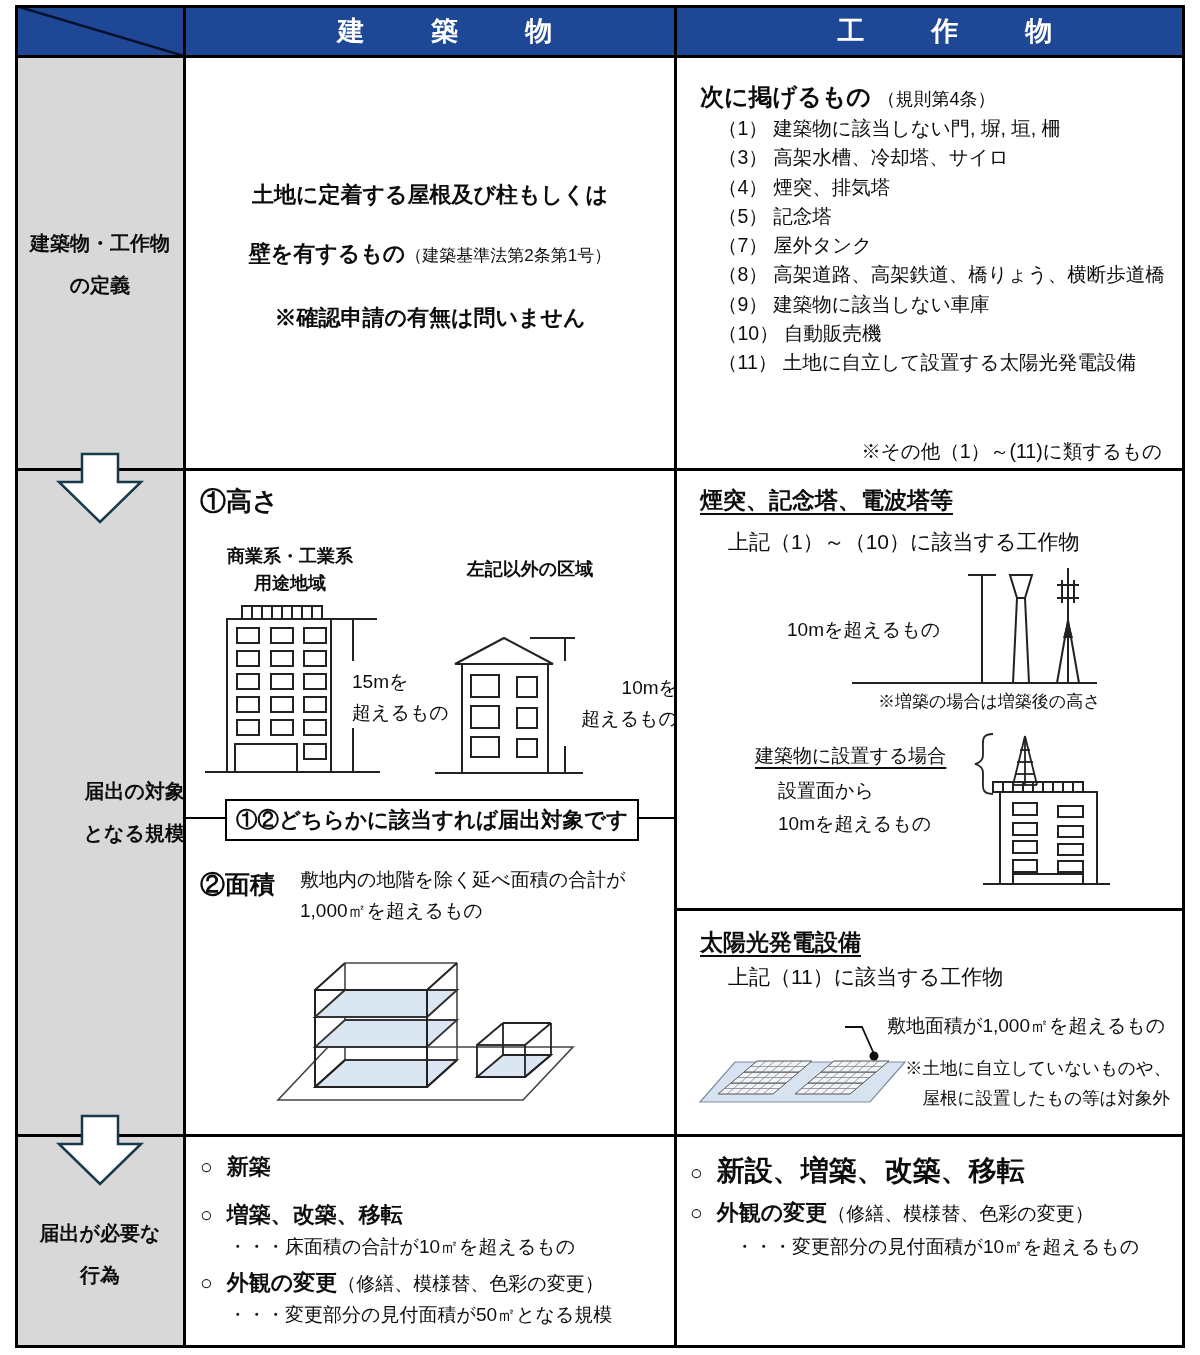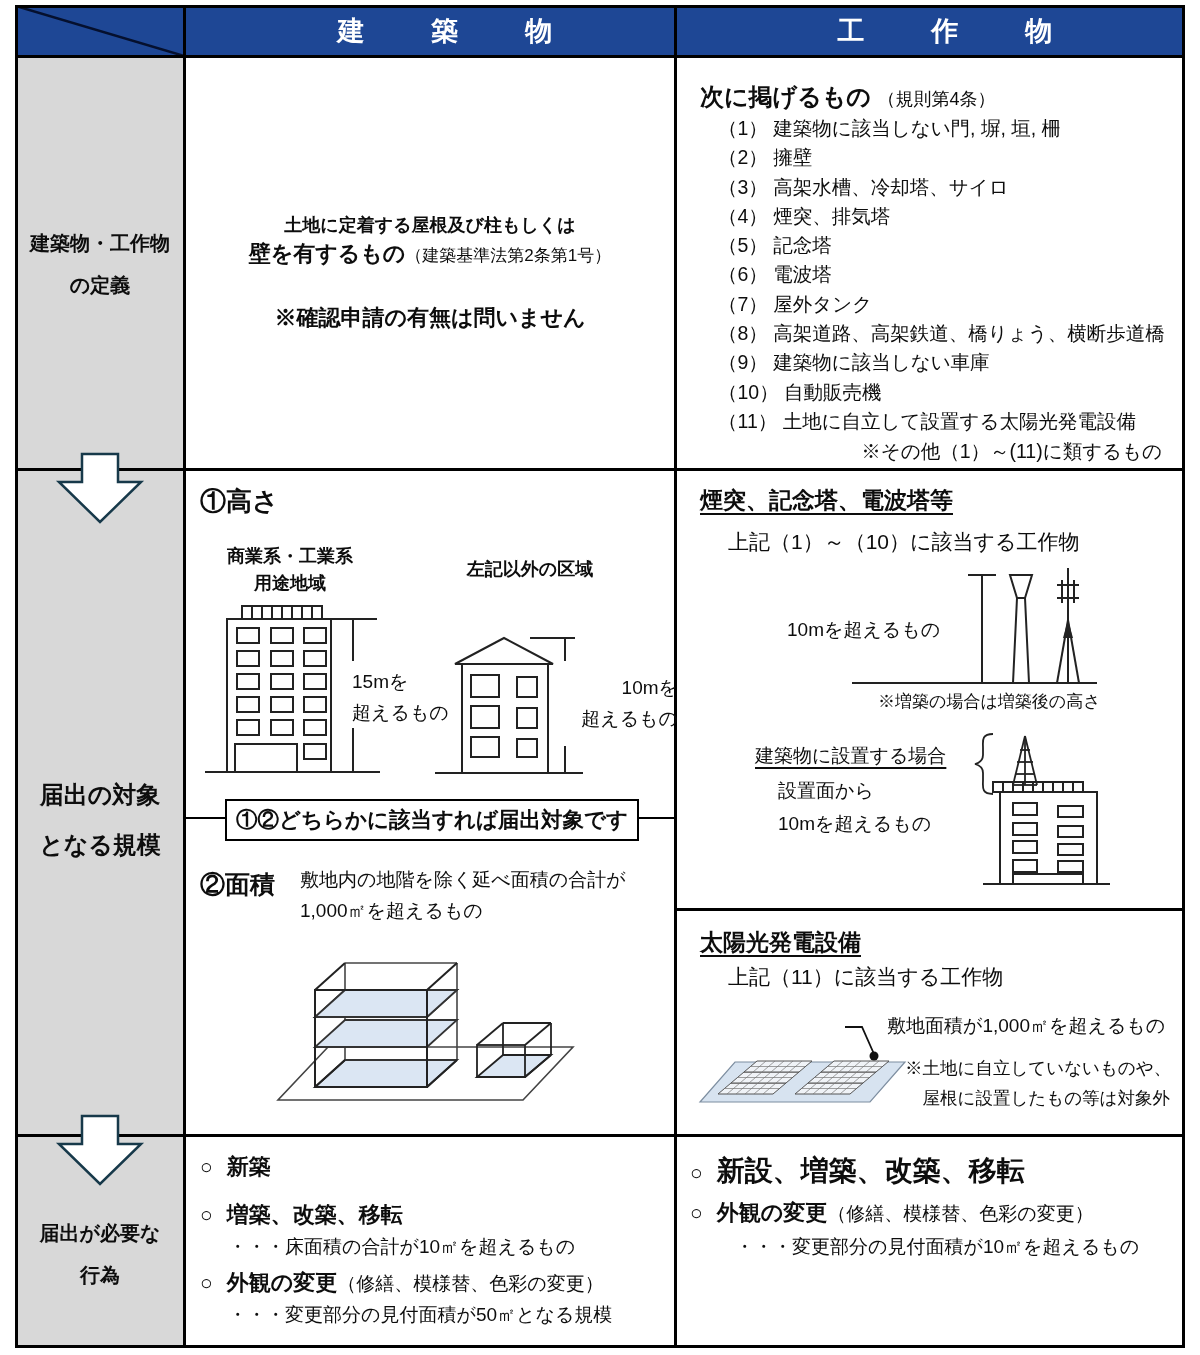--- a/index.html
+++ b/index.html
@@ -39,46 +39,44 @@
   <div class="gline" style="left:675px;top:908px;width:510px;height:2.5px;"></div>
   <div class="gline" style="left:15px;top:1134px;width:1170px;height:2.5px;"></div>
   <div class="abs" style="left:15px;top:5px;width:1170px;height:1343px;border:3px solid #000;box-sizing:border-box;"></div>
 
   <div class="hdr-txt" style="left:185px;top:6px;width:490px;">建 築 物</div>
   <div class="hdr-txt" style="left:675px;top:6px;width:510px;">工 作 物</div>
 
   <div class="t pre b ctr" style="left:15px;top:222px;width:170px;font-size:20px;line-height:2.1;">建築物・工作物
 の定義</div>
 
-  <div class="t b ctr" style="left:185px;top:212px;width:490px;font-size:18px;">土地に定着する屋根及び柱もしくは</div>
+  <div class="t b ctr" style="left:185px;top:181px;width:490px;font-size:22px;font-family:Liberation Mono, monospace;">土地に定着する屋根及び柱もしくは</div>
   <div class="t ctr" style="left:185px;top:238px;width:490px;font-size:22px;">
     <span class="b">壁を有するもの</span><span class="small-ref">（建築基準法第2条第1号）</span>
   </div>
   <div class="t b ctr" style="left:185px;top:302px;width:490px;font-size:22px;">※確認申請の有無は問いません</div>
 
   <div class="t" style="left:700px;top:80px;font-size:24px;">
     <span class="b">次に掲げるもの</span>
     <span style="font-size:18px;">（規則第4条）</span>
   </div>
   <div class="abs" style="left:718px;top:114px;width:462px;">
     <div class="def-item">（1） 建築物に該当しない門, 塀, 垣, 柵</div>
-    <div class="def-item">（2） 擁壁</div>
     <div class="def-item">（3） 高架水槽、冷却塔、サイロ</div>
     <div class="def-item">（4） 煙突、排気塔</div>
     <div class="def-item">（5） 記念塔</div>
-    <div class="def-item">（6） 電波塔</div>
     <div class="def-item">（7） 屋外タンク</div>
     <div class="def-item">（8） 高架道路、高架鉄道、橋りょう、横断歩道橋</div>
     <div class="def-item">（9） 建築物に該当しない車庫</div>
     <div class="def-item">（10） 自動販売機</div>
     <div class="def-item">（11） 土地に自立して設置する太陽光発電設備</div>
   </div>
   <div class="t" style="left:700px;top:437px;width:462px;text-align:right;font-size:19.5px;">※その他（1）～(11)に類するもの</div>
 
-  <div class="t pre b ctr" style="left:15px;top:770px;width:170px;font-size:24px;line-height:2.1;">届出の対象
+  <div class="t pre b ctr" style="left:15px;top:770px;width:170px;font-size:20px;line-height:2.1;text-align:right;">届出の対象
 となる規模</div>
 
   <div class="t b" style="left:200px;top:483px;font-size:26px;">①高さ</div>
   <div class="t pre b ctr" style="left:205px;top:543px;width:170px;font-size:18px;line-height:1.5;">商業系・工業系
 用途地域</div>
   <div class="t pre b ctr" style="left:440px;top:556px;width:180px;font-size:18px;">左記以外の区域</div>
 
   <svg class="abs" style="left:205px;top:598px;" width="230" height="180" viewBox="0 0 230 180">
     <g stroke="#222" stroke-width="2" fill="none">
       <line x1="0" y1="174" x2="175" y2="174"></line>

